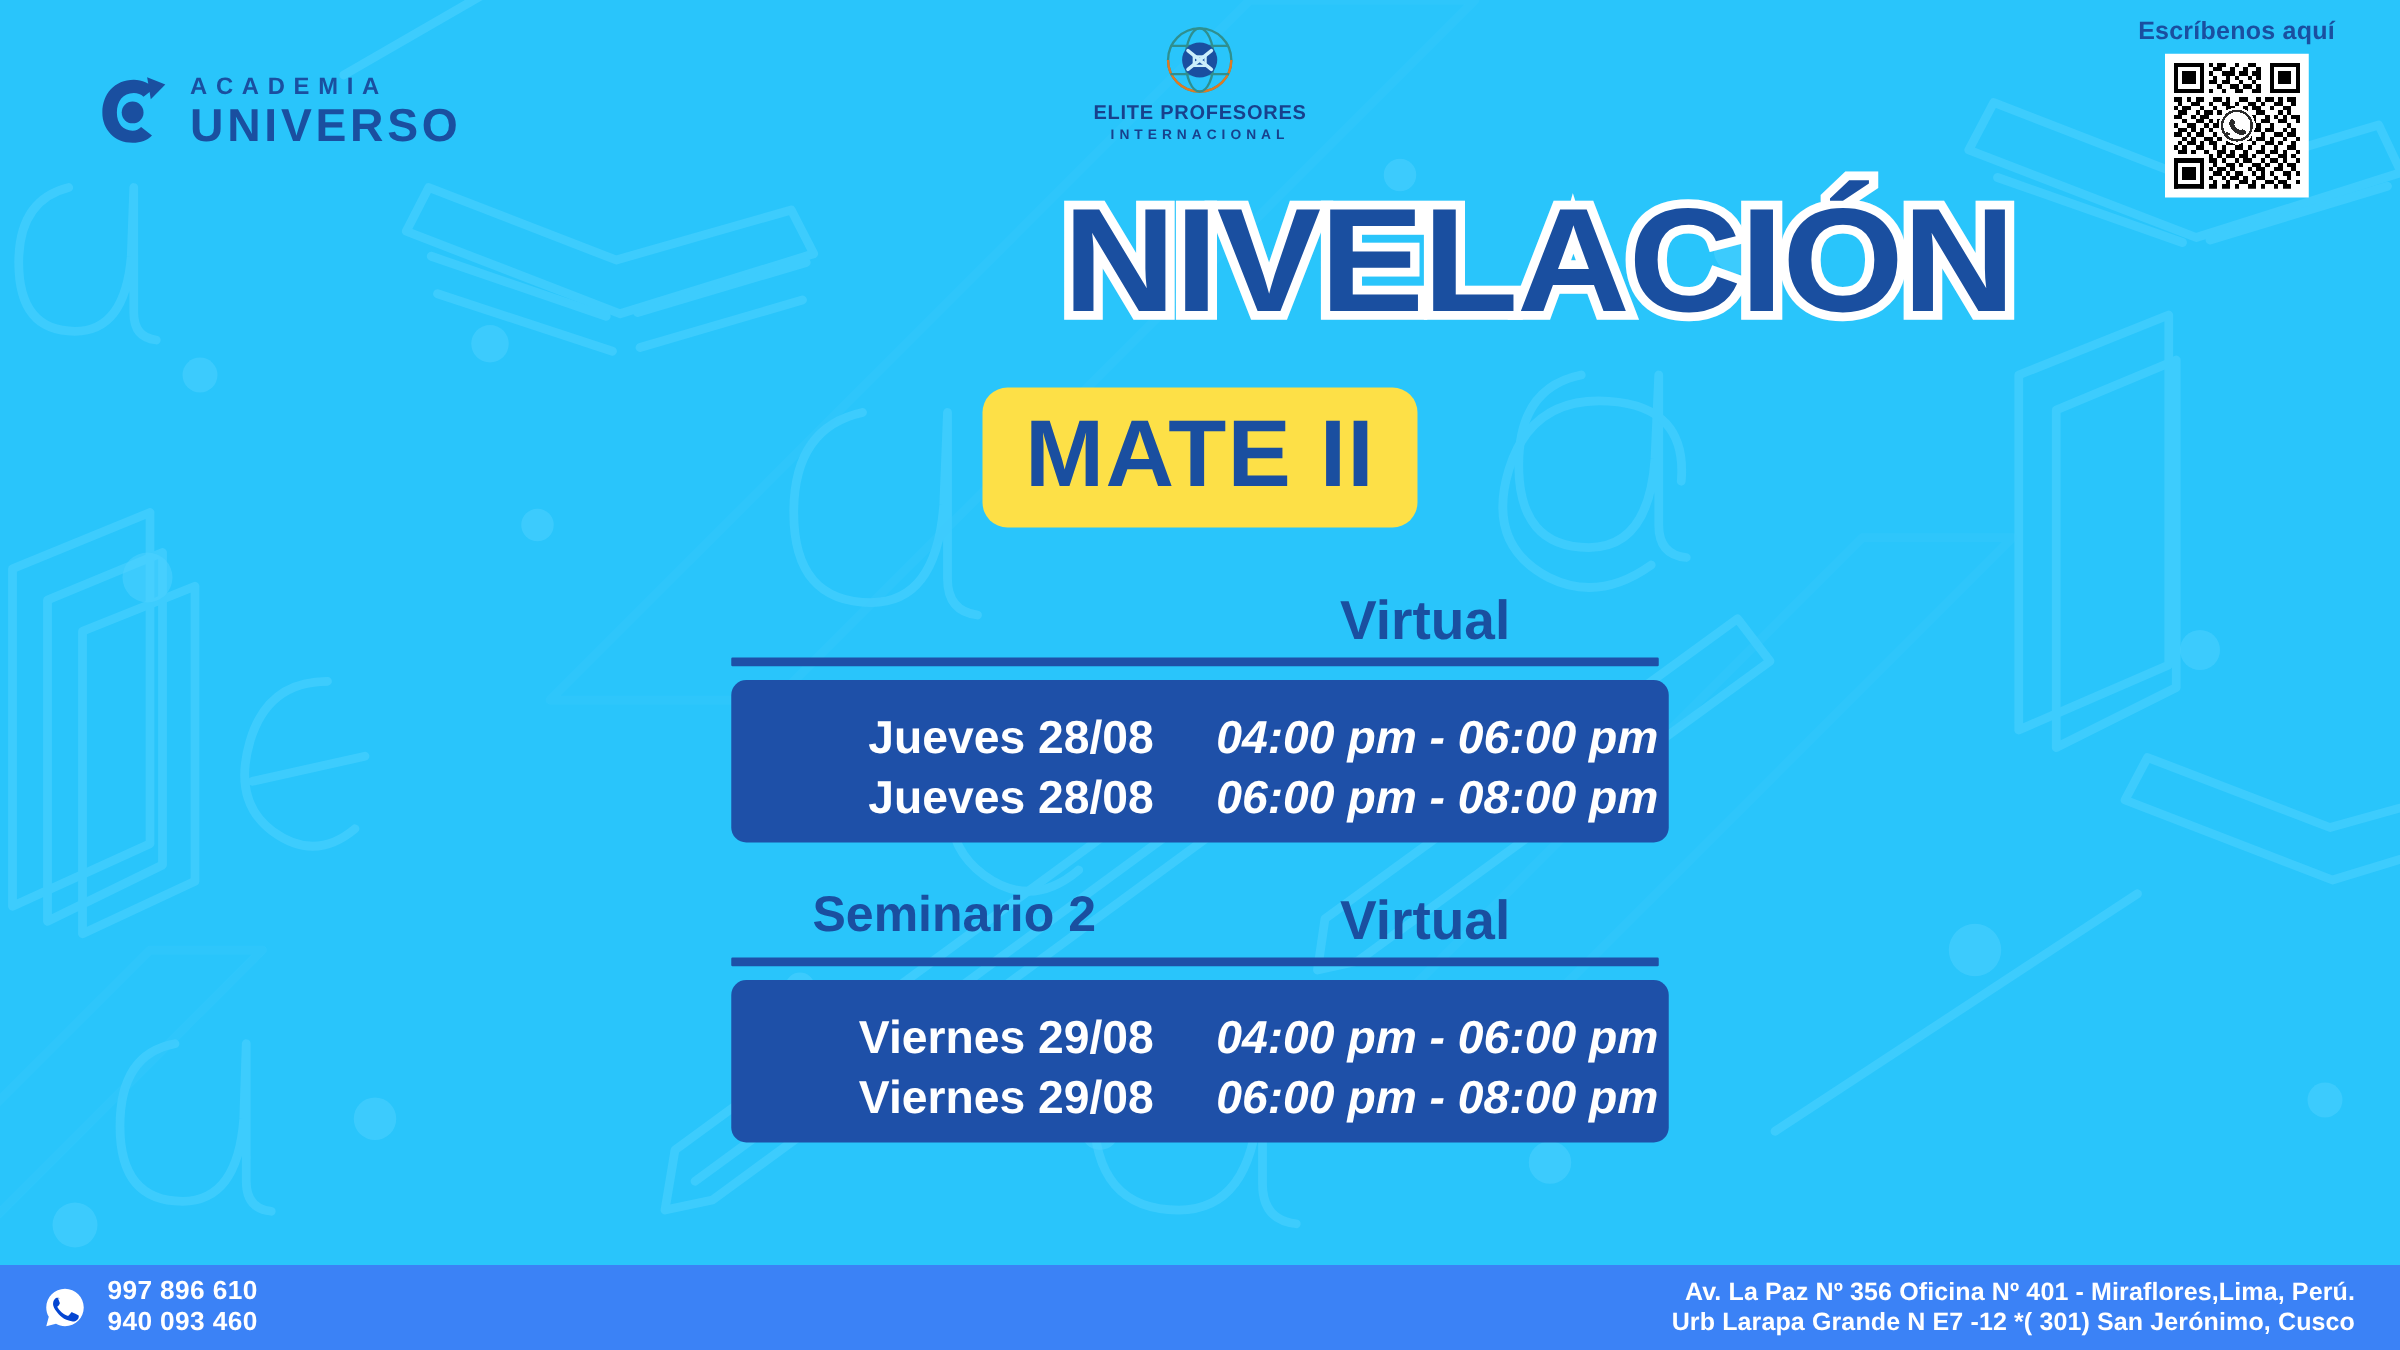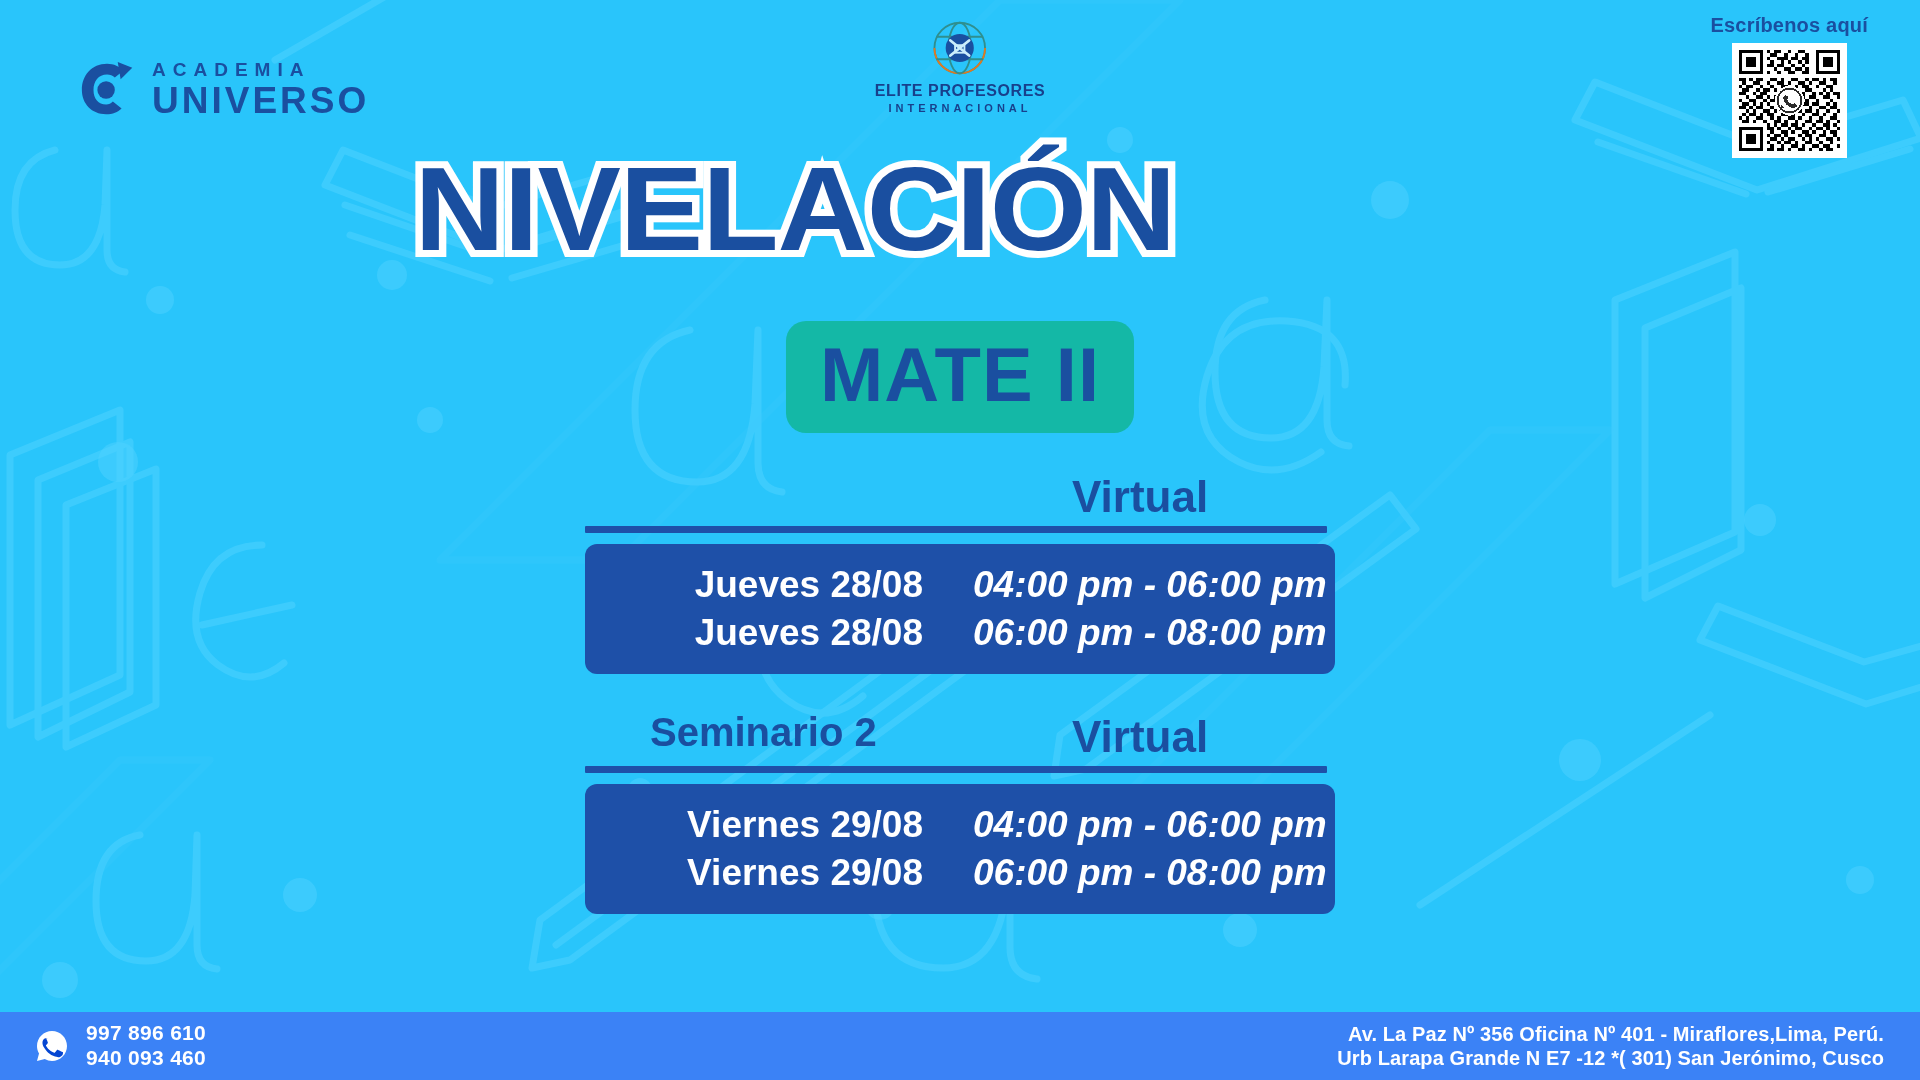--- a/index.html
+++ b/index.html
@@ -40,35 +40,35 @@
   #logo-elite .elite-sub {
     font-size:11px; font-weight:600; color:#18408c; letter-spacing:4px; margin-top:2px;
   }
 
   #qr-block { position:absolute; right:52px; top:14px; display:flex; flex-direction:column; align-items:center; }
   #qr-label { font-size:20px; font-weight:700; color:#1a4fa0; margin-bottom:6px; letter-spacing:0.2px; }
   #qr-code { width:115px; height:115px; background:#fff; padding:7px; position:relative; }
   #qr-code svg { display:block; }
 
   
-  #title-wrap { position:absolute; top:150px; left:0; width:1590px; text-align:center; }
+  #title-wrap { position:absolute; top:150px; left:0; width:1590px; text-align:right; }
   #main-title {
     display:inline-block;
     font-size:118px; font-weight:700; font-style:normal;
     color:#1a4fa0; letter-spacing:-1px; line-height:1;
     -webkit-text-stroke:14px #ffffff;
     paint-order:stroke fill;
     transform:scaleX(1.06);
   }
 
   #subtitle-badge {
     position:absolute; top:310px; left:50%; transform:translateX(-50%);
-    background:#14b8a6; border-radius:20px;
+    background:#fde047; border-radius:20px;
     padding:16px 34px 20px;
-    display:flex; align-items:center; justify-content:center;margin-top:11px;
+    display:flex; align-items:center; justify-content:center;
   }
   #subtitle-text {
     font-size:76px; font-weight:700; color:#1a4fa0; line-height:1; letter-spacing:1px;
   }
 
   
   .section { position:absolute; left:585px; width:750px; }
   #section-1 { top:470px; }
   #section-2 { top:710px; }
 
@@ -84,21 +84,21 @@
   .sec-rule {
     position:absolute; left:0; top:56px; width:742px; height:7px;
     background:#1e50a8; border-radius:1px;
   }
 
   .sched-panel {
     position:absolute; top:74px; left:0;
     width:750px; background:#1e50a8; border-radius:12px;
     padding:16px 0 18px;
   }
-  .sched-row { display:flex; align-items:center; height:48px; }
+  .sched-row { display:flex; align-items:flex-end; height:48px; }
   .sched-date {
     width:380px; text-align:right; padding-right:42px;
     font-size:37px; font-weight:700; color:#ffffff; line-height:1;
   }
   .sched-time {
     flex:1; text-align:left; padding-left:8px;
     font-size:37px; font-weight:700; color:#ffffff; line-height:1;font-style:italic;
   }
 
   

